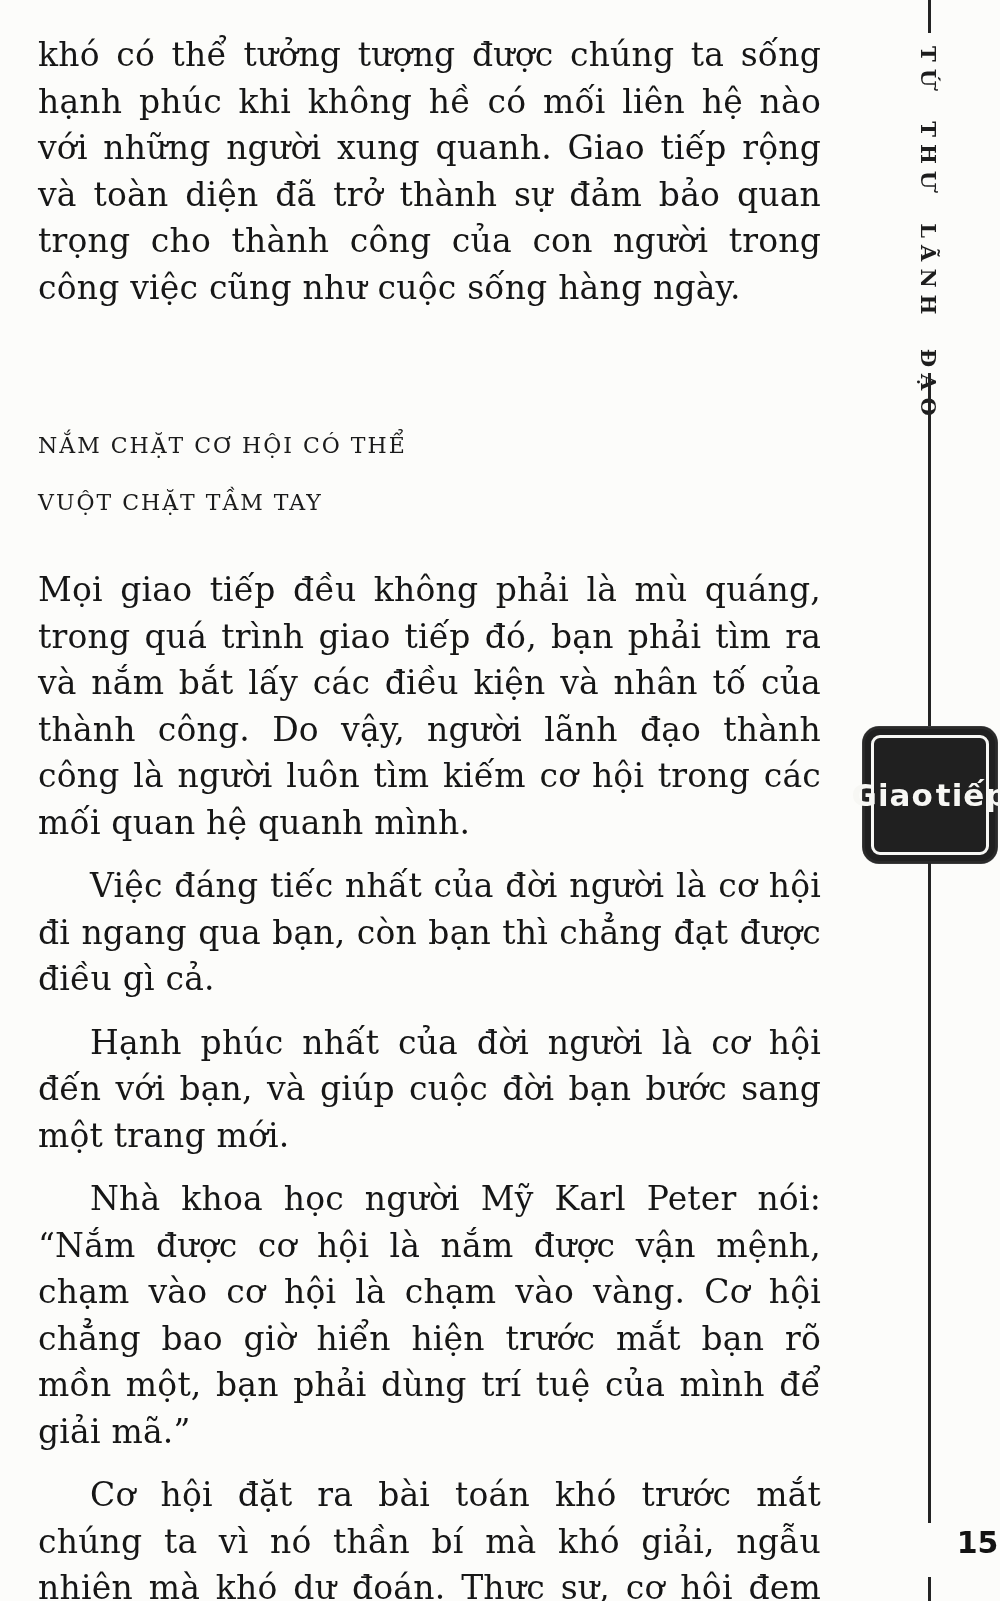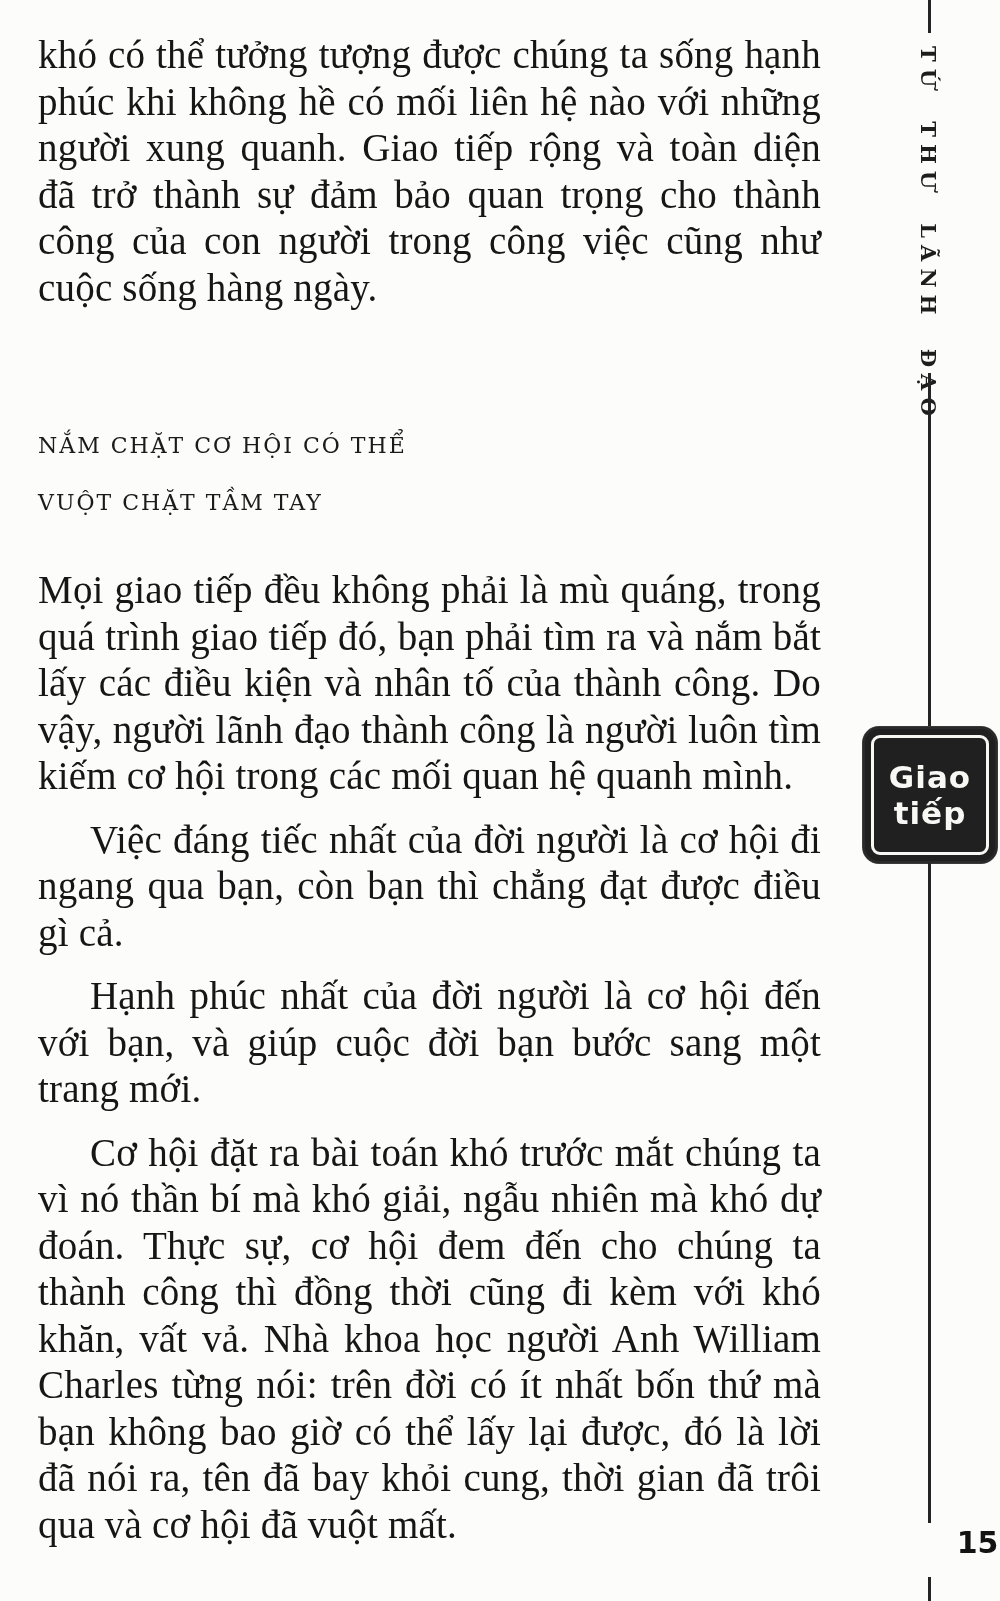--- a/index.html
+++ b/index.html
@@ -18,25 +18,24 @@
     overflow:hidden;
     margin:0 auto;
   }
   
   .text-column{
     position:absolute;
     left:38px;top:32px;width:795px;
   }
   .text-column p{
     margin:0 12px 17px 0;
-    font-size:39px;
+    font-size:33px;
     line-height:46.5px;
     text-align:justify;
     letter-spacing:.2px;
-    font-family:Liberation Serif, serif;
   }
   .text-column p.indent{text-indent:52px;}
   .section-heading{
     margin:106px 0 36px 0;
     font-weight:normal;
     font-size:22px;
     line-height:57px;
     letter-spacing:2px;
     color:#1b1b1b;
   }
@@ -71,21 +70,21 @@
     box-shadow:inset 0 0 0 2px #2a2a2a, 0 0 0 1px #3a3a3a;
     pointer-events:auto;
   }
   .badge-outline{
     position:absolute;inset:8px;
     border:3px solid var(--badge-text);
     border-radius:9px;
   }
   .badge-label{
     position:absolute;inset:0;
-    display:flex;flex-direction:column;
+    display:flex;flex-direction:row;
     align-items:center;justify-content:center;
     gap:2px;
     font-family:"DejaVu Sans","Liberation Sans",sans-serif;
     font-weight:bold;
     font-size:31px;line-height:34px;
     letter-spacing:1px;
     color:var(--badge-text);
   }
   .page-number{
     position:absolute;
@@ -106,20 +105,21 @@
     <p>khó có thể tưởng tượng được chúng ta sống hạnh phúc khi không hề có mối liên hệ nào với những người xung quanh. Giao tiếp rộng và toàn diện đã trở thành sự đảm bảo quan trọng cho thành công của con người trong công việc cũng như cuộc sống hàng ngày.</p>
 
     <h1 class="section-heading">
       <span>NẮM CHẶT CƠ HỘI CÓ THỂ</span><br>
       <span>VUỘT CHẶT TẦM TAY</span>
     </h1>
 
     <p>Mọi giao tiếp đều không phải là mù quáng, trong quá trình giao tiếp đó, bạn phải tìm ra và nắm bắt lấy các điều kiện và nhân tố của thành công. Do vậy, người lãnh đạo thành công là người luôn tìm kiếm cơ hội trong các mối quan hệ quanh mình.</p>
     <p class="indent">Việc đáng tiếc nhất của đời người là cơ hội đi ngang qua bạn, còn bạn thì chẳng đạt được điều gì cả.</p>
     <p class="indent">Hạnh phúc nhất của đời người là cơ hội đến với bạn, và giúp cuộc đời bạn bước sang một trang mới.</p>
+    <p class="indent">Nhà khoa học người Mỹ Karl Peter nói: “Nắm được cơ hội là nắm được vận mệnh, chạm vào cơ hội là chạm vào vàng. Cơ hội chẳng bao giờ hiển hiện trước mắt bạn rõ mồn một, bạn phải dùng trí tuệ của mình để giải mã.”</p>
     <p class="indent">Cơ hội đặt ra bài toán khó trước mắt chúng ta vì nó thần bí mà khó giải, ngẫu nhiên mà khó dự đoán. Thực sự, cơ hội đem đến cho chúng ta thành công thì đồng thời cũng đi kèm với khó khăn, vất vả. Nhà khoa học người Anh William Charles từng nói: trên đời có ít nhất bốn thứ mà bạn không bao giờ có thể lấy lại được, đó là lời đã nói ra, tên đã bay khỏi cung, thời gian đã trôi qua và cơ hội đã vuột mất.</p>
   </main>
 
   <aside class="margin-col">
     <div class="dash top"></div>
 
     <div class="vtext">TỨ THƯ LÃNH ĐẠO</div>
 
     <div class="rule seg1"></div>
 

